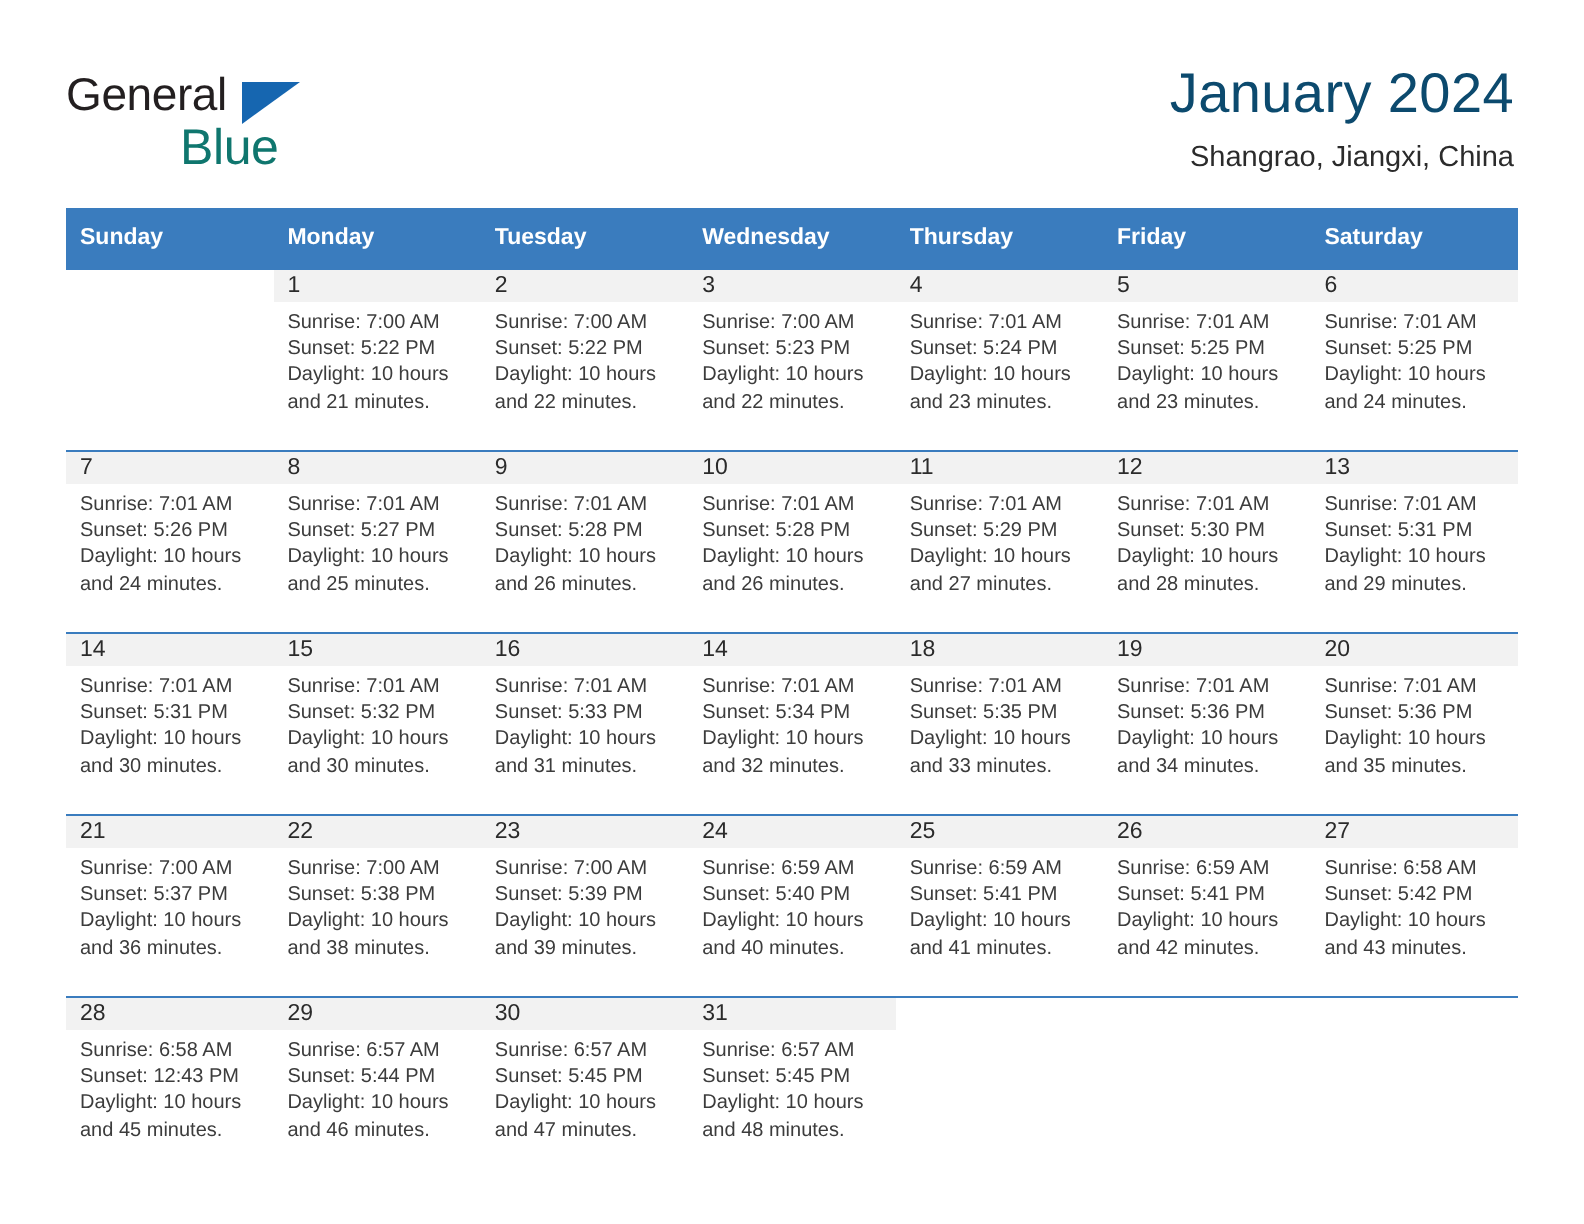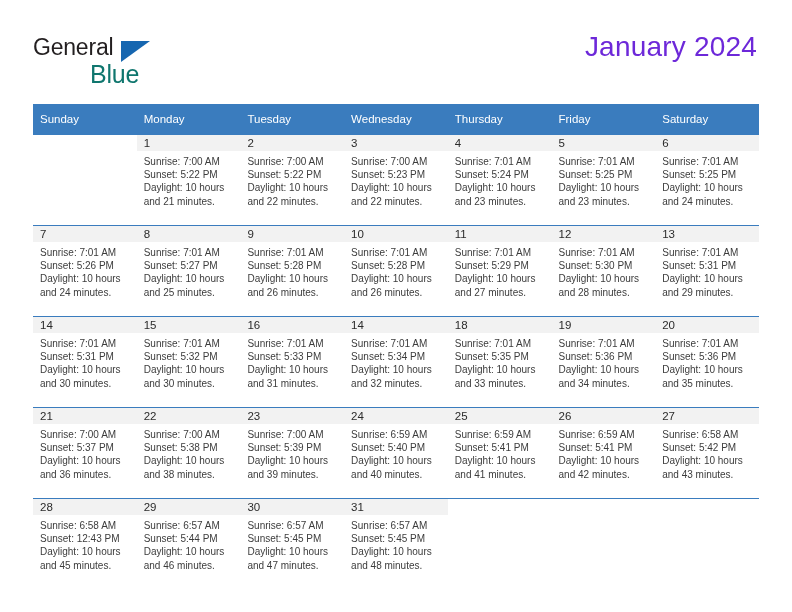--- a/index.html
+++ b/index.html
@@ -68,21 +68,21 @@
   }
   .title-block {
     position: absolute;
     right: 35px;
     top: 30px;
     text-align: right;
   }
   .cal-title {
     font-size: 28px;
     font-weight: 400;
-    color: #6d28d9;
+    color: #0c4a6e;
     line-height: 34px;
     letter-spacing: 0.2px;
   }
   .cal-subtitle {
     font-size: 14.5px;
     font-weight: 400;
     color: #2b2b2b;
     line-height: 20px;
     margin-top: 5px;
   }
@@ -93,21 +93,21 @@
     left: 33px;
     top: 104px;
     width: 726px;
     border-collapse: collapse;
     table-layout: fixed;
   }
   .cal th {
     background: #3a7cbe;
     color: #ffffff;
     font-size: 11.5px;
-    font-weight: 400;
+    font-weight: 700;
     text-align: left;
     padding: 5px 0 5px 7px;
     height: 20px;
     border: none;
   }
   .cal td {
     vertical-align: top;
     padding: 0;
     border: none;
     width: 103.71px;
@@ -156,20 +156,21 @@
 <div class="page">
 
   <div class="header">
     <div class="logo">
       <span class="logo-general">General</span>
       <span class="logo-triangle"></span>
       <span class="logo-blue">Blue</span>
     </div>
     <div class="title-block">
       <div class="cal-title">January 2024</div>
+      <div class="cal-subtitle">Shangrao, Jiangxi, China</div>
     </div>
   </div>
 
   <table class="cal">
     <thead>
       <tr>
         <th>Sunday</th>
         <th>Monday</th>
         <th>Tuesday</th>
         <th>Wednesday</th>

